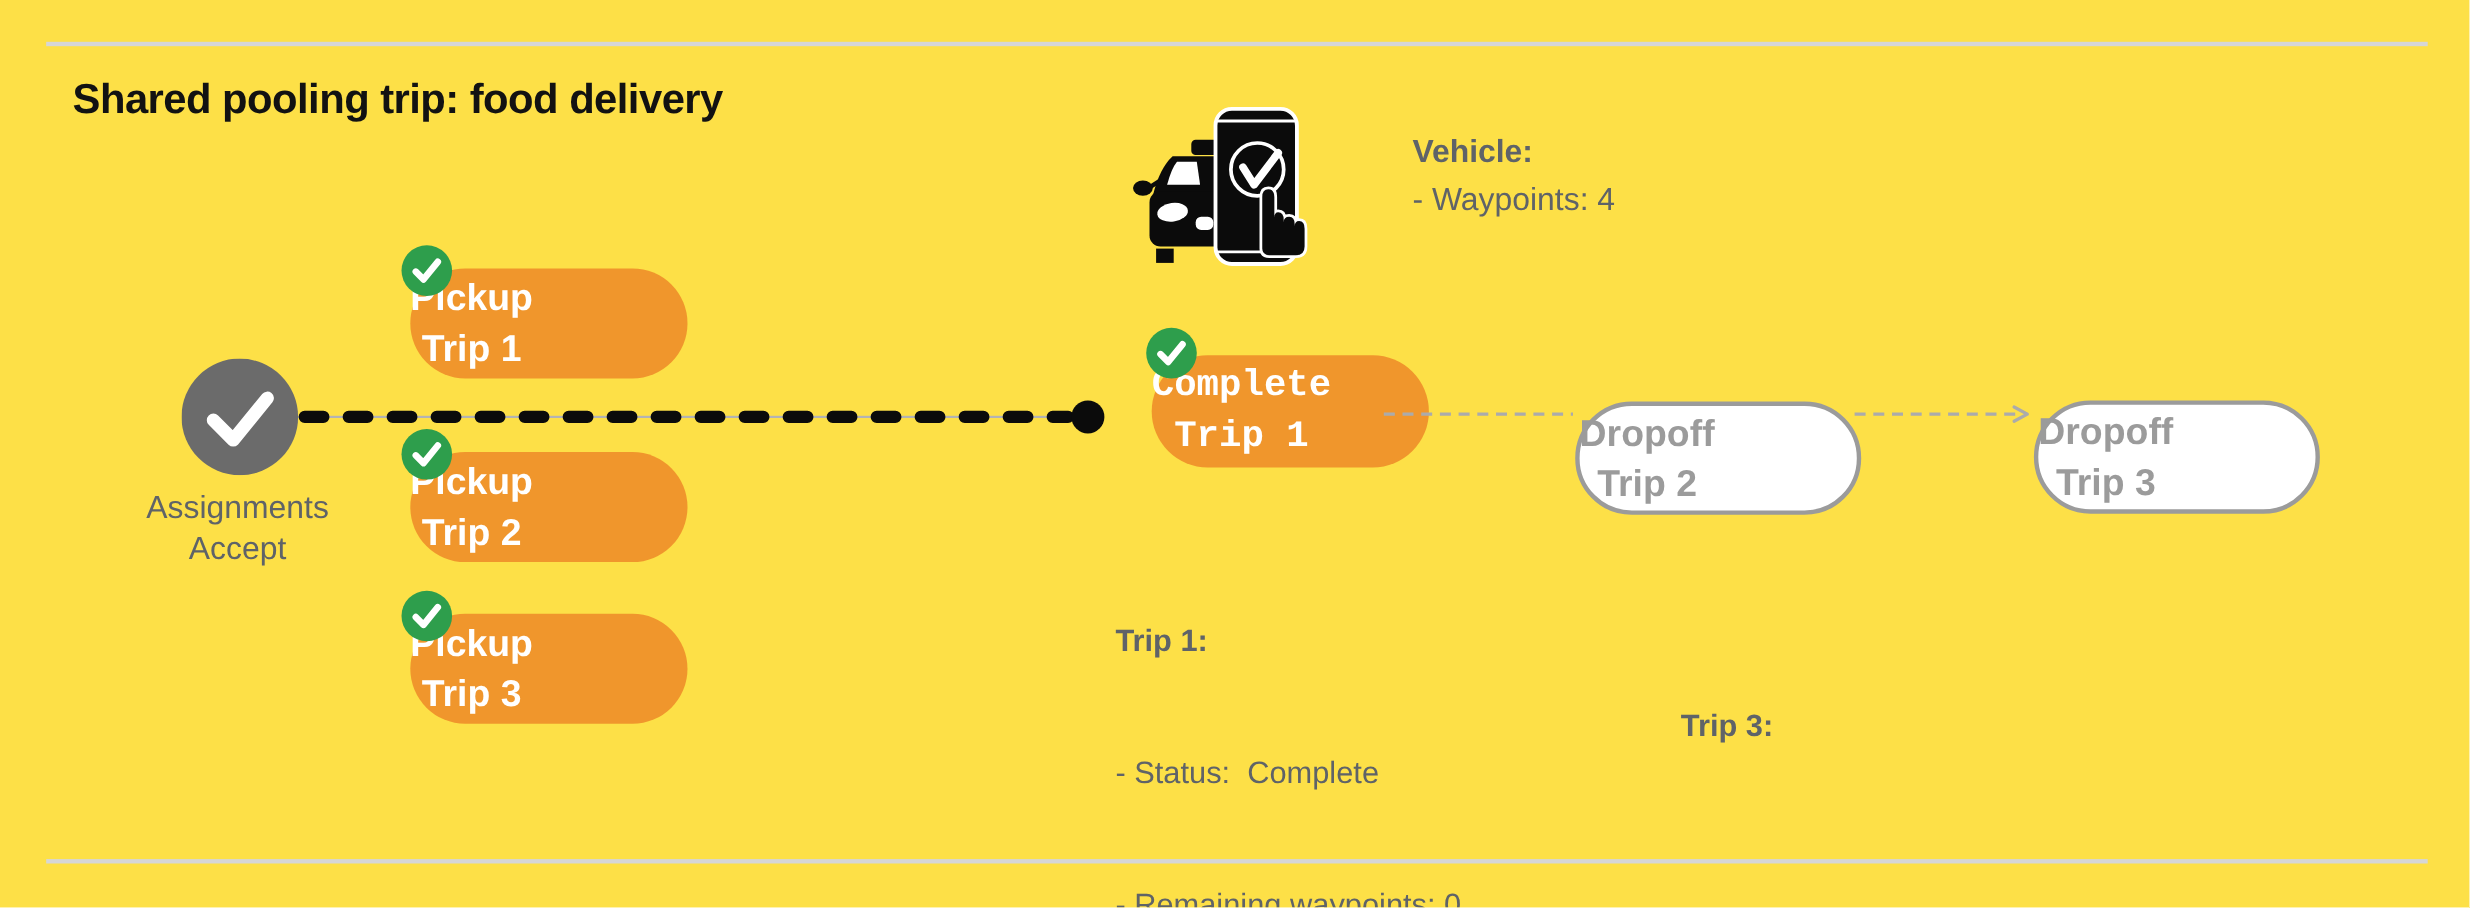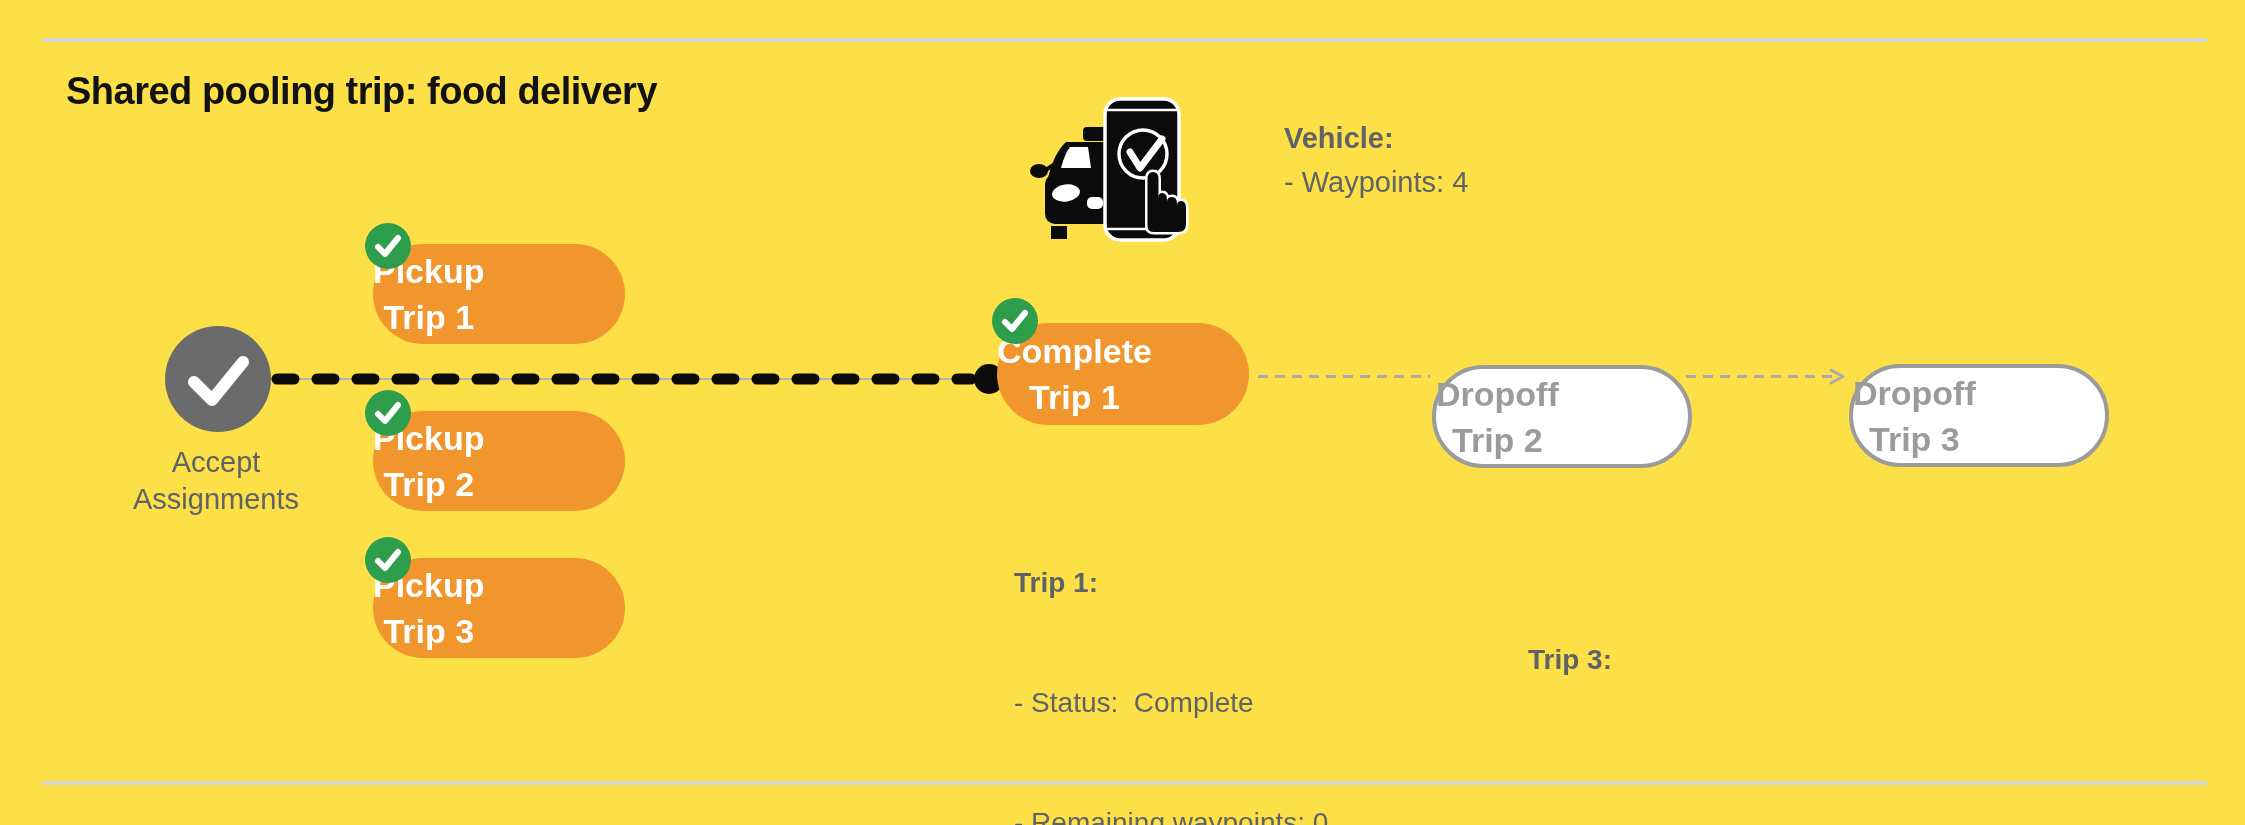--- a/index.html
+++ b/index.html
@@ -82,22 +82,22 @@
     <div>- Waypoints: 4</div>
   </div>
 
   <div class="start-node">
     <svg width="106" height="106" viewBox="0 0 106 106">
       <circle cx="53" cy="53" r="53" fill="#6b6b6b"></circle>
       <path d="M29,56 L47,74 L78,36" fill="none" stroke="#fff" stroke-width="12" stroke-linecap="round" stroke-linejoin="round"></path>
     </svg>
   </div>
   <div class="start-label">
+    <div>Assignments</div>
     <div>Accept</div>
-    <div>Assignments</div>
   </div>
 
   <div class="black-underlay"></div>
   <div class="black-dashes">
     <svg width="712" height="22" viewBox="0 0 712 22">
       <line x1="9" y1="11" x2="703" y2="11" stroke="#0b0b0b" stroke-width="11" stroke-dasharray="17 23" stroke-linecap="round"></line>
     </svg>
   </div>
   <div class="black-dot"></div>
 
@@ -130,21 +130,21 @@
       <svg width="46" height="46" viewBox="0 0 46 46">
           <path d="M13,24 L20,31 L33,15" fill="none" stroke="#fff" stroke-width="6" stroke-linecap="round" stroke-linejoin="round"></path>
         </svg>
     </span>
     <div>
         <div>Pickup</div>
         <div>Trip 3</div>
       </div>
   </div>
 
-  <div class="pill orange current" style="left:997px;top:323px;">
+  <div class="pill orange current" style="left:1047px;top:323px;font-family:Liberation Mono, monospace;">
     <span class="badge" style="top:-25px;left:-5px;">
       <svg width="46" height="46" viewBox="0 0 46 46">
           <path d="M13,24 L20,31 L33,15" fill="none" stroke="#fff" stroke-width="6" stroke-linecap="round" stroke-linejoin="round"></path>
         </svg>
     </span>
     <div>
         <div>Complete</div>
         <div>Trip 1</div>
       </div>
   </div>

